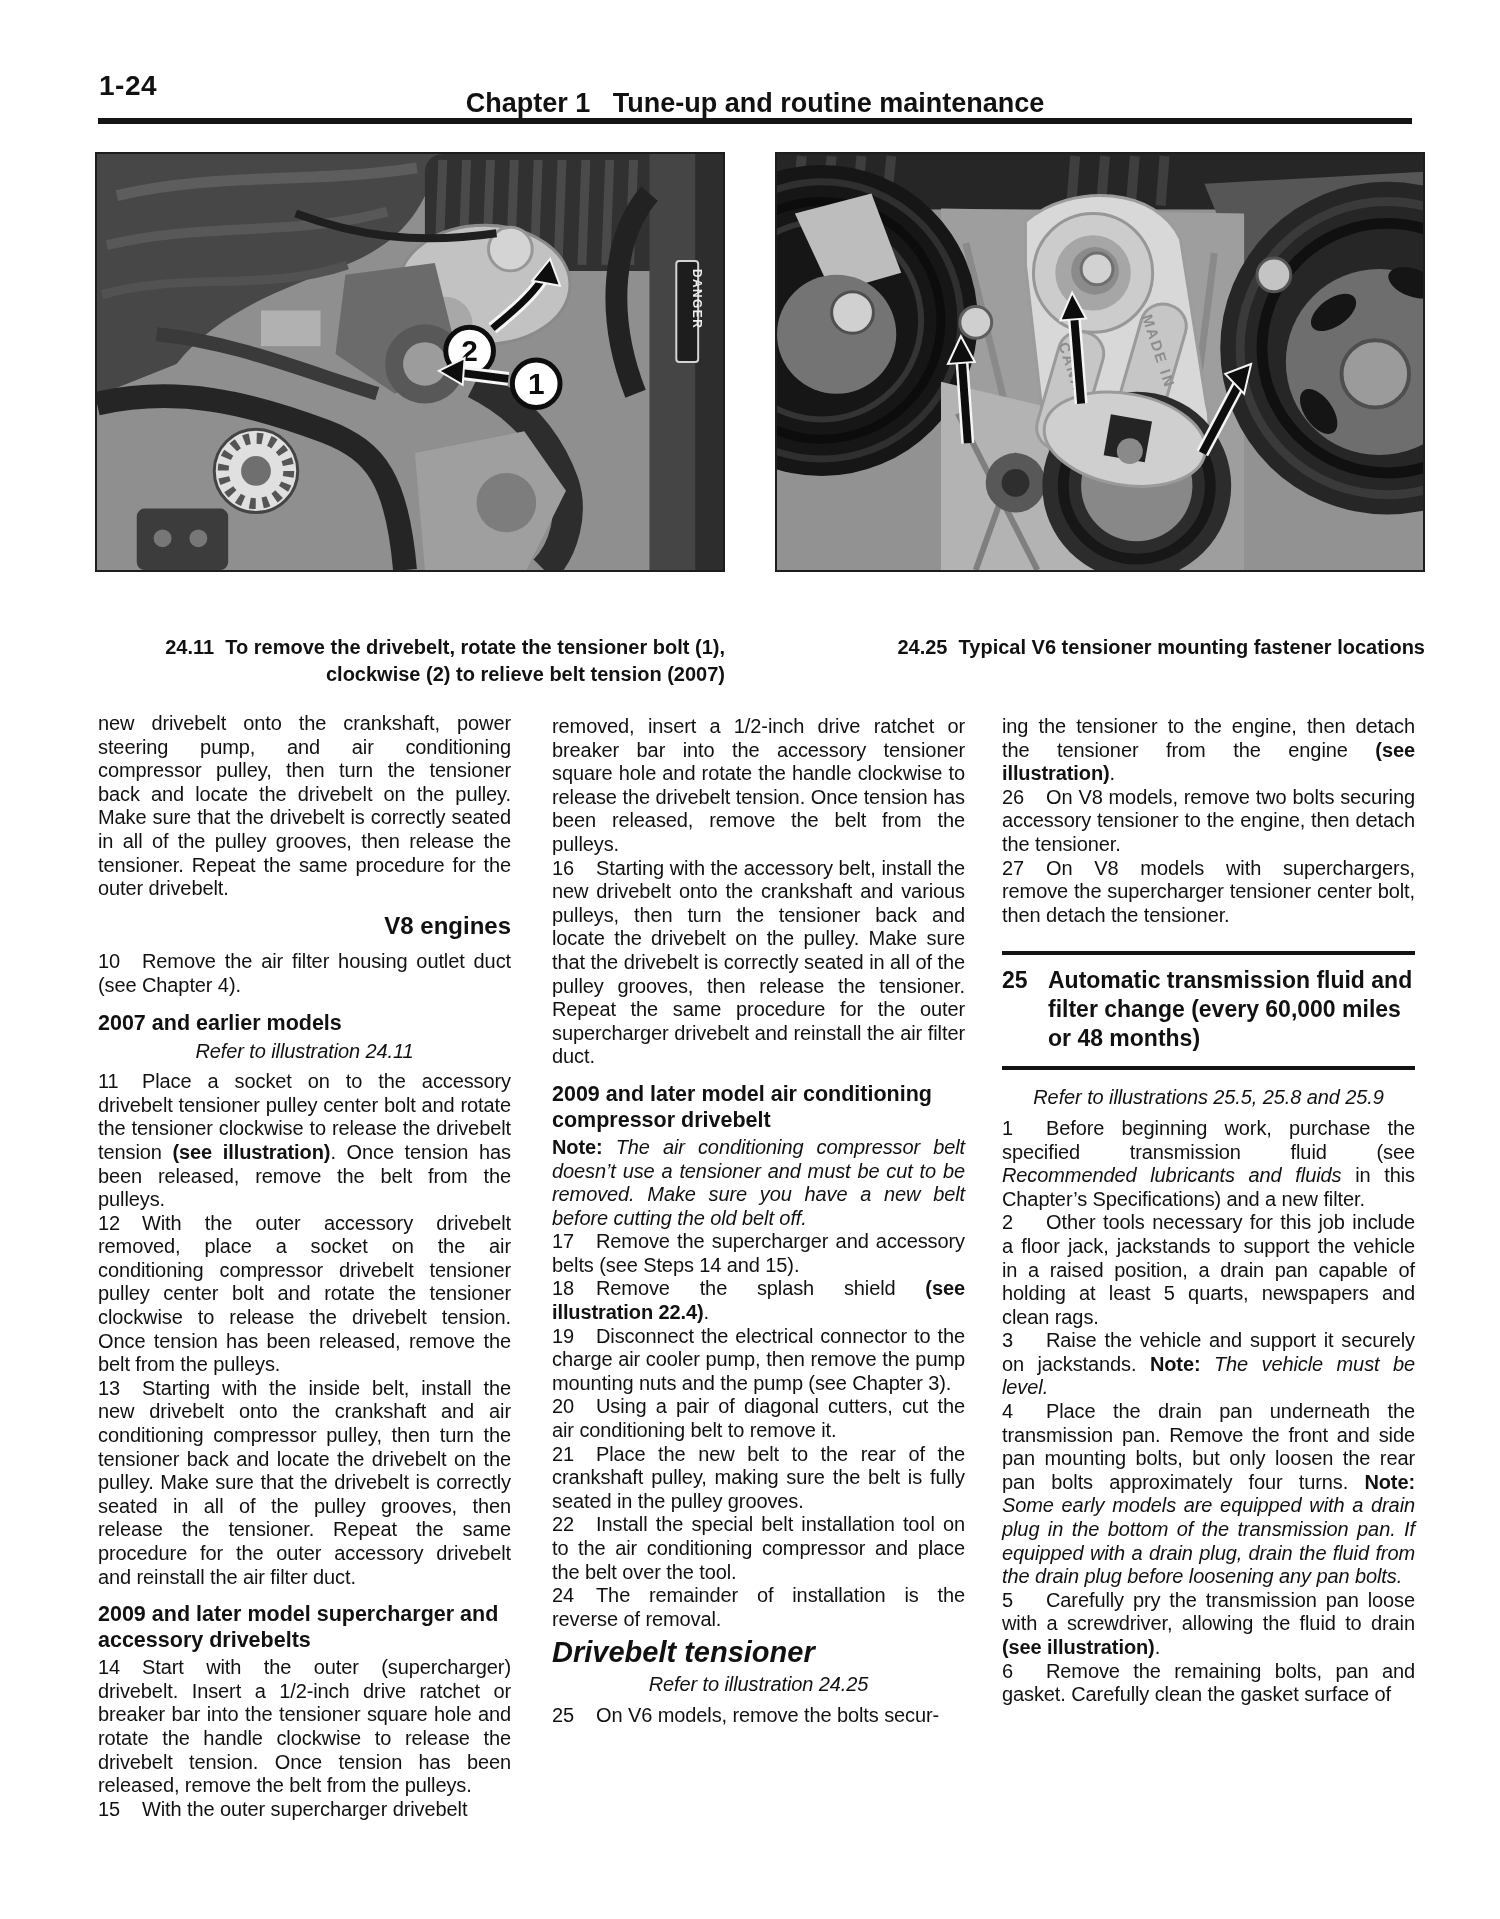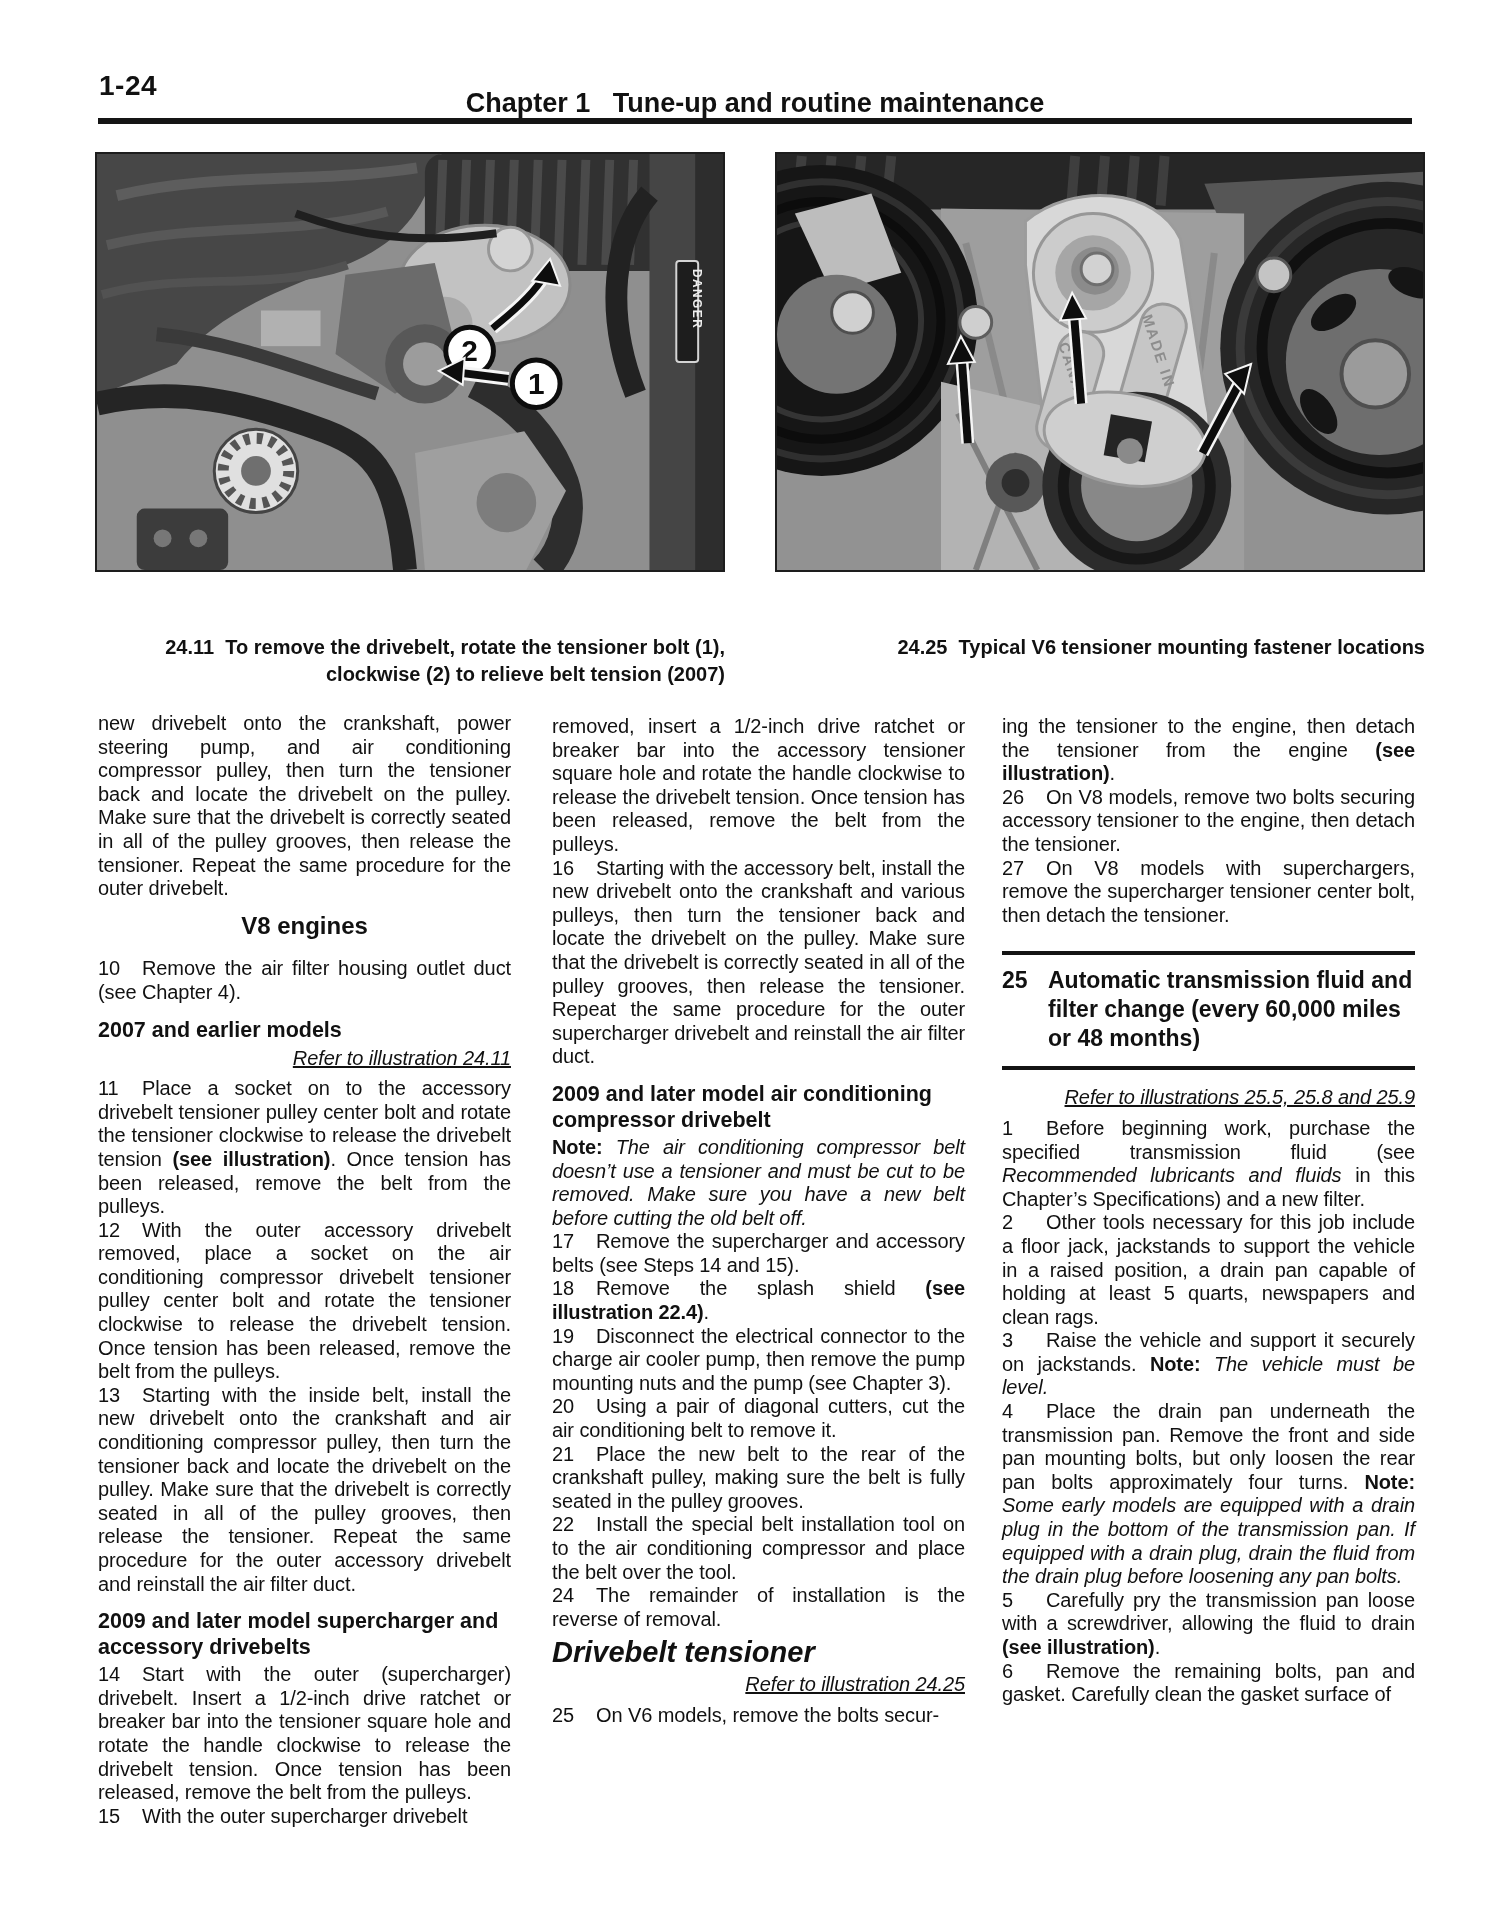--- a/index.html
+++ b/index.html
@@ -28,23 +28,23 @@
        letter-spacing:-0.1px;}
   #col1{left:98px;top:712px;}
   #col2{left:552px;top:715px;}
   #col3{left:1002px;top:715px;}
 
   .para{margin:0;}
   .num{display:inline-block;min-width:44px;}
   .seg-n{font-weight:normal;font-style:normal;}
   .seg-b{font-weight:bold;}
   .seg-i{font-style:italic;}
-  .h2{font-size:24px;font-weight:bold;margin:13px 0 20px;text-align:center;letter-spacing:0;}
+  .h2{font-size:24px;font-weight:bold;margin:13px 0 13px;text-align:right;letter-spacing:0;}
   .h3{font-size:21.5px;font-weight:bold;line-height:26px;margin:12px 0 3px;text-align:left;letter-spacing:0;}
-  .ref{font-style:italic;margin:4px 0 7px;text-align:right;text-decoration:underline;}
+  .ref{font-style:italic;margin:4px 0 7px;text-align:center;}
   .hbig{font-size:29px;font-weight:bold;font-style:italic;margin:10px 0 8px;text-align:left;letter-spacing:0;}
   .secbox{display:flex;border-top:4px solid #141414;border-bottom:4px solid #141414;
           margin:24px 0 16px;padding:11px 0 13px;font-weight:bold;font-size:23px;line-height:29px;
           text-align:left;letter-spacing:0;}
   .secnum{flex:0 0 46px;}
   .sectitle{flex:1;}
 </style>
 </head>
 <body>
 

